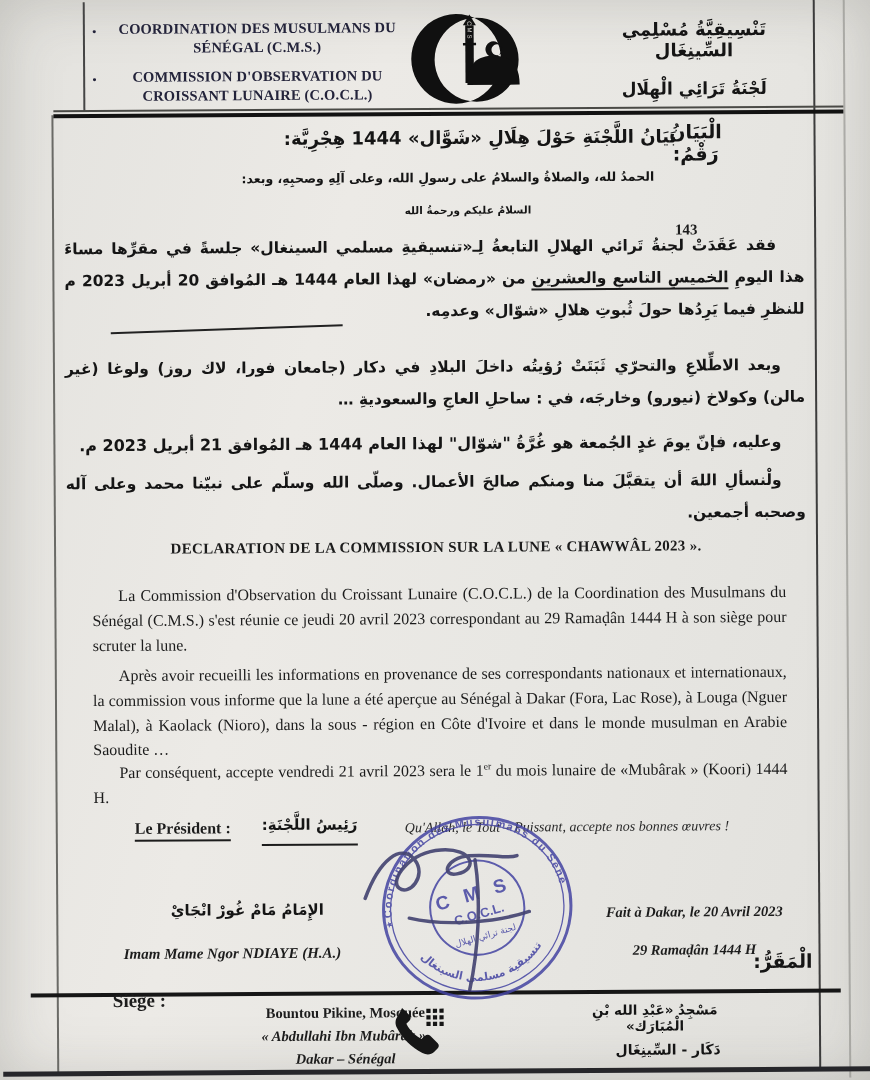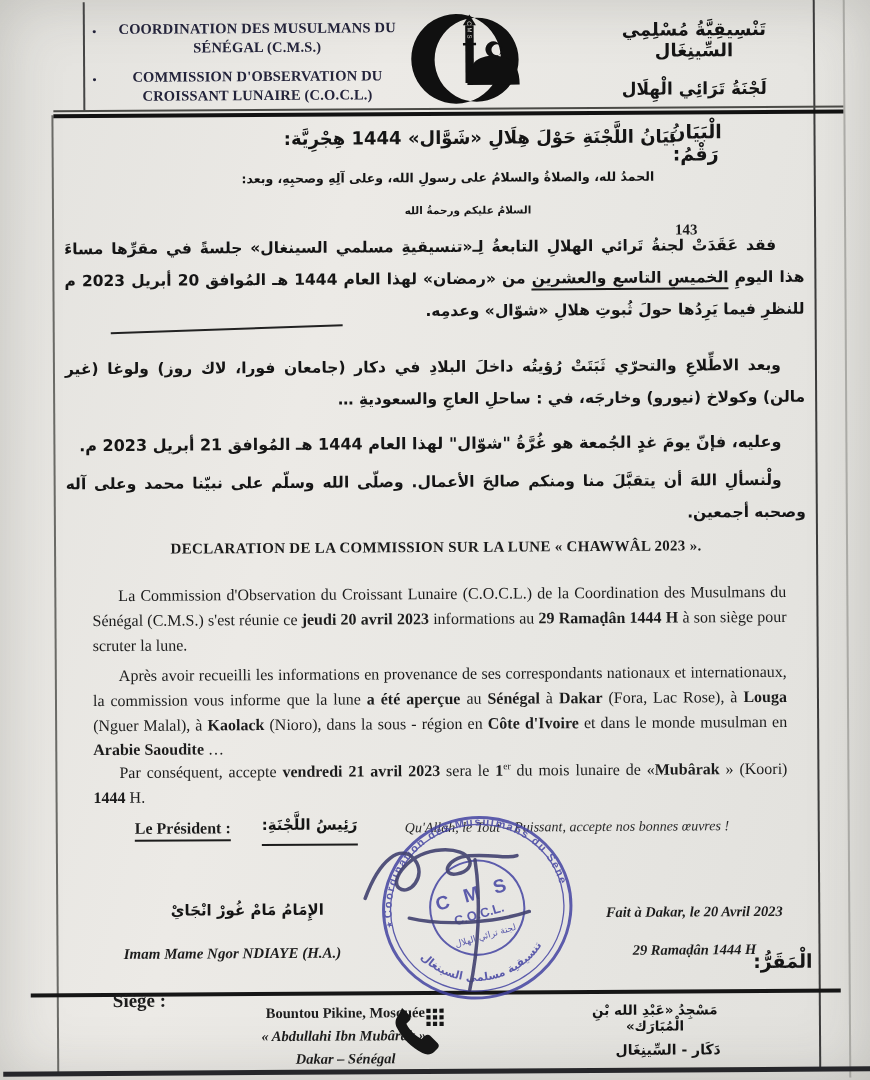--- a/index.html
+++ b/index.html
@@ -43,21 +43,21 @@
   .ar-p2{top:352px;text-indent:24px;}
   .ar-p3{top:428px;font-size:16px;text-indent:24px;}
   .ar-p4{top:467px;text-indent:24px;}
   
   .decl-title{left:66px;top:539px;width:740px;text-align:center;font-weight:bold;font-size:15px;
               letter-spacing:.3px;}
   .fp{left:92px;width:694px;font-size:16px;line-height:1.55;text-align:justify;text-indent:26px;}
   .fp1{top:582px;}
   .fp2{top:662px;}
   .fp3{top:759px;}
-  .fp b{font-weight:bold;}
+  .fp b{font-weight:normal;}
   .fp sup{font-size:.6em;}
   
   .pres-fr{left:133px;top:818px;font-size:16px;font-weight:bold;border-bottom:2.5px solid #1c1c1c;
            padding-bottom:2px;}
   .pres-ar{left:260px;top:815px;font-size:15px;border-bottom:2px solid #1c1c1c;padding-bottom:10px;}
   .dua{left:403px;top:820px;width:370px;font-style:italic;font-size:14px;color:#2a2a2a;}
   .imam-ar{left:120px;top:900px;width:250px;text-align:center;font-size:15px;}
   .imam-fr{left:105px;top:944px;width:250px;text-align:center;font-style:italic;font-weight:bold;
            font-size:15px;}
   .fait{left:577px;top:905px;width:230px;text-align:center;font-style:italic;font-weight:bold;
@@ -149,21 +149,21 @@
   </div>
   <div class="abs hand-line"></div>
 
   <div class="abs ar-para ar-p2 ar">وبعد الاطِّلاعِ والتحرّي ثَبَتَتْ رُؤيتُه داخلَ البلادِ في دكار (جامعان فورا، لاك روز) ولوغا (غير مالن) وكولاخ (نيورو) وخارجَه، في : ساحلِ العاجِ والسعوديةِ …</div>
   <div class="abs ar-para ar-p3 ar">وعليه، فإنّ يومَ غدٍ الجُمعة هو غُرَّةُ "شوّال" لهذا العام 1444 هـ المُوافق 21 أبريل 2023 م.</div>
   <div class="abs ar-para ar-p4 ar">ولْنسألِ اللهَ أن يتقبَّلَ منا ومنكم صالحَ الأعمال. وصلّى الله وسلّم على نبيّنا محمد وعلى آله وصحبه أجمعين.</div>
 
   <div class="abs decl-title fr">DECLARATION DE LA COMMISSION SUR LA LUNE « CHAWWÂL 2023 ».</div>
 
   <div class="abs fp fp1 fr">
-    <span>La Commission d'Observation du Croissant Lunaire (C.O.C.L.) de la Coordination des Musulmans du Sénégal (C.M.S.) s'est réunie ce </span><b>jeudi 20 avril 2023</b><span> informations au </span><b>29 Ramaḍân 1444 H</b><span> à son siège pour scruter la lune.</span>
+    <span>La Commission d'Observation du Croissant Lunaire (C.O.C.L.) de la Coordination des Musulmans du Sénégal (C.M.S.) s'est réunie ce </span><b>jeudi 20 avril 2023</b><span> correspondant au </span><b>29 Ramaḍân 1444 H</b><span> à son siège pour scruter la lune.</span>
   </div>
 
   <div class="abs fp fp2 fr">
     <span>Après avoir recueilli les informations en provenance de ses correspondants nationaux et internationaux, la commission vous informe que la lune </span><b>a été aperçue</b><span> au </span><b>Sénégal</b><span> à </span><b>Dakar</b><span> (Fora, Lac Rose), à </span><b>Louga</b><span> (Nguer Malal), à </span><b>Kaolack</b><span> (Nioro), dans la sous - région en </span><b>Côte d'Ivoire</b><span> et dans le monde musulman en </span><b>Arabie Saoudite</b><span> …</span>
   </div>
 
   <div class="abs fp fp3 fr">
     <span>Par conséquent, accepte </span><b>vendredi 21 avril 2023</b><span> sera le </span><b>1</b><sup>er</sup><span> du mois lunaire de «</span><b>Mubârak</b><span> » (Koori) </span><b>1444</b><span> H.</span>
   </div>
 

